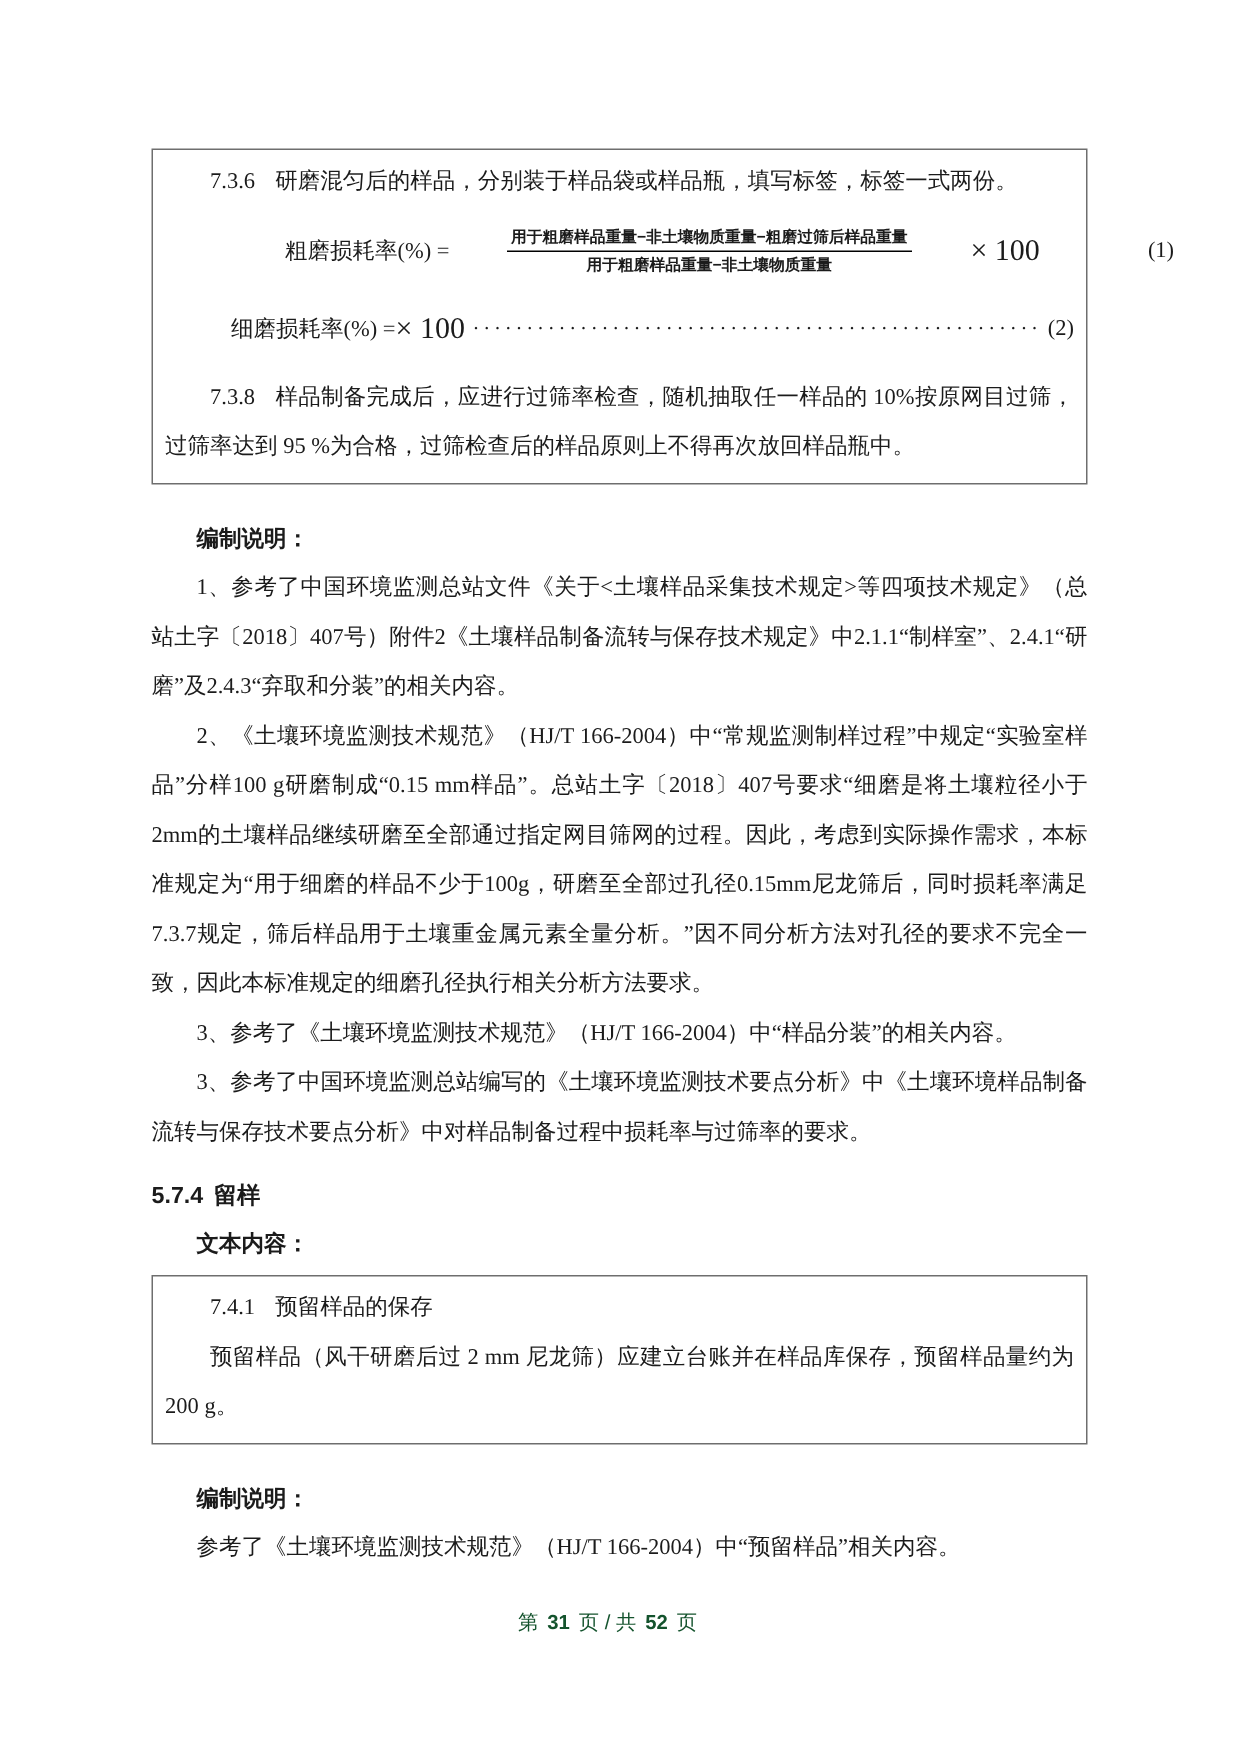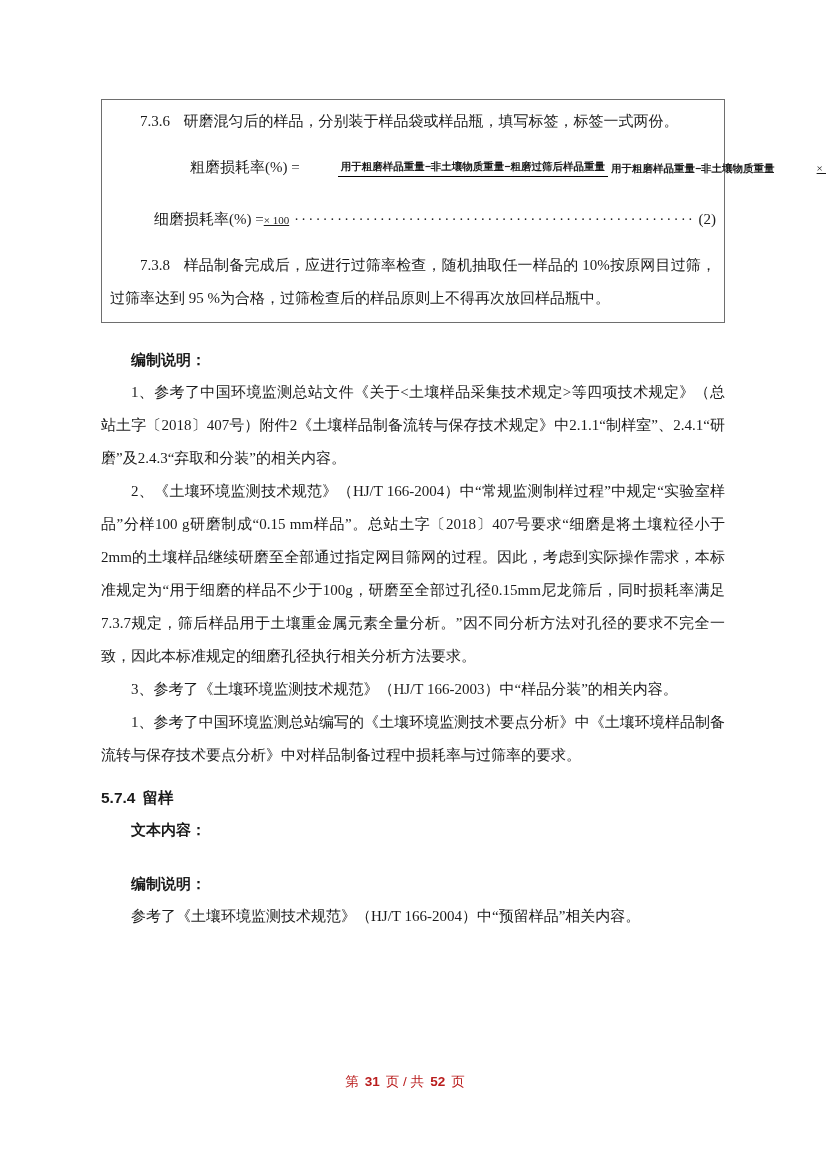--- a/index.html
+++ b/index.html
@@ -53,50 +53,50 @@
     align-items:center;
     line-height:normal;
     margin:7px 0;
     height:45px;
   }
   .formula.f1{margin-left:80px;gap:32px;}
   .formula.f2{margin-left:44px;}
   .f-lhs{font-size:15px;white-space:nowrap;}
   .frac{
     display:inline-flex;
-    flex-direction:row;
+    flex-direction:column;
     align-items:center;
     margin:0 7px 0 6px;
     font-size:10.5px;
     font-weight:700;
     line-height:1.55;
     font-family:"Liberation Sans", sans-serif;
     white-space:nowrap;
   }
   .frac .fnum{border-bottom:1px solid #000;padding:0 3px 1px;}
   .frac .fden{padding:1px 3px 0;}
-  .f-mult{font-size:11px;white-space:nowrap;margin-right:5px;text-decoration:underline;}
+  .f-mult{font-size:20px;white-space:nowrap;margin-right:5px;}
   .f-dots{
     flex:1 1 auto;
     overflow:hidden;
     white-space:nowrap;
     font-size:14px;
     letter-spacing:2.5px;
     color:#1b1b1b;
   }
   .f-label{font-size:15px;margin-left:3px;white-space:nowrap;}
   .box2{margin-top:3px;}
   .footer{
     position:absolute;
     left:0;right:16px;
     top:1073px;
     text-align:center;
     font-size:13.5px;
     font-family:"Liberation Sans", sans-serif;
-    color:#b91c1c;
+    color:#14532d;
   }
   .footer span{margin:0 2px;}
   .footer .pg{font-weight:700;margin:0 4px;}
 </style>
 </head>
 <body>
 
 <div class="page">
   <div class="content">
 
@@ -121,27 +121,31 @@
         <span class="f-dots">································································</span>
         <span class="f-label">(2)</span>
       </div>
 
       <p class="clause"><span class="cnum">7.3.8</span><span>样品制备完成后，应进行过筛率检查，随机抽取任一样品的 10%按原网目过筛，过筛率达到 95 %为合格，过筛检查后的样品原则上不得再次放回样品瓶中。</span></p>
     </div>
 
     <div class="note-heading">编制说明：</div>
     <p class="para">1、参考了中国环境监测总站文件《关于&lt;土壤样品采集技术规定&gt;等四项技术规定》（总站土字〔2018〕407号）附件2《土壤样品制备流转与保存技术规定》中2.1.1“制样室”、2.4.1“研磨”及2.4.3“弃取和分装”的相关内容。</p>
     <p class="para">2、《土壤环境监测技术规范》（HJ/T 166-2004）中“常规监测制样过程”中规定“实验室样品”分样100 g研磨制成“0.15 mm样品”。总站土字〔2018〕407号要求“细磨是将土壤粒径小于2mm的土壤样品继续研磨至全部通过指定网目筛网的过程。因此，考虑到实际操作需求，本标准规定为“用于细磨的样品不少于100g，研磨至全部过孔径0.15mm尼龙筛后，同时损耗率满足7.3.7规定，筛后样品用于土壤重金属元素全量分析。”因不同分析方法对孔径的要求不完全一致，因此本标准规定的细磨孔径执行相关分析方法要求。</p>
-    <p class="para">3、参考了《土壤环境监测技术规范》（HJ/T 166-2003）中“样品分装”的相关内容。</p>
-    <p class="para">1、参考了中国环境监测总站编写的《土壤环境监测技术要点分析》中《土壤环境样品制备流转与保存技术要点分析》中对样品制备过程中损耗率与过筛率的要求。</p>
+    <p class="para">3、参考了《土壤环境监测技术规范》（HJ/T 166-2004）中“样品分装”的相关内容。</p>
+    <p class="para">3、参考了中国环境监测总站编写的《土壤环境监测技术要点分析》中《土壤环境样品制备流转与保存技术要点分析》中对样品制备过程中损耗率与过筛率的要求。</p>
 
     <div class="section-head"><span class="snum">5.7.4</span><span>留样</span></div>
 
     <div class="label-head">文本内容：</div>
 
+    <div class="tbox box2">
+      <p class="clause"><span class="cnum">7.4.1</span><span>预留样品的保存</span></p>
+      <p class="clause">预留样品（风干研磨后过 2 mm 尼龙筛）应建立台账并在样品库保存，预留样品量约为 200 g。</p>
+    </div>
 
     <div class="note-heading">编制说明：</div>
     <p class="para">参考了《土壤环境监测技术规范》（HJ/T 166-2004）中“预留样品”相关内容。</p>
 
   </div>
 
   <div class="footer">
     <span>第</span><span class="pg">31</span><span>页 / 共</span><span class="pg">52</span><span>页</span>
   </div>
 </div>

